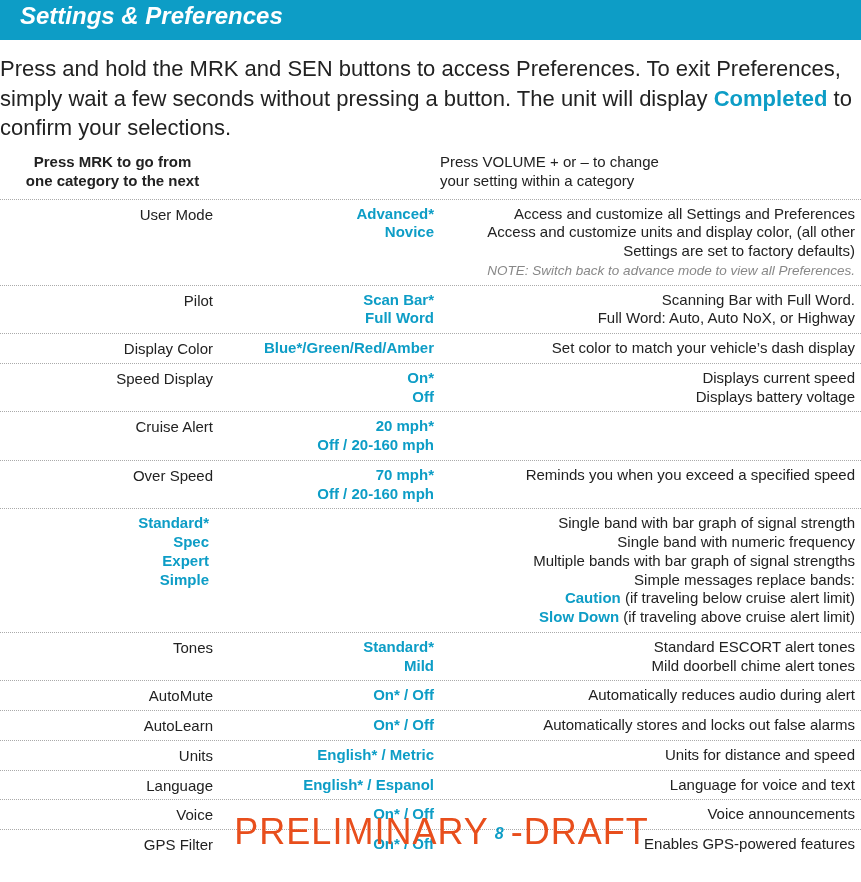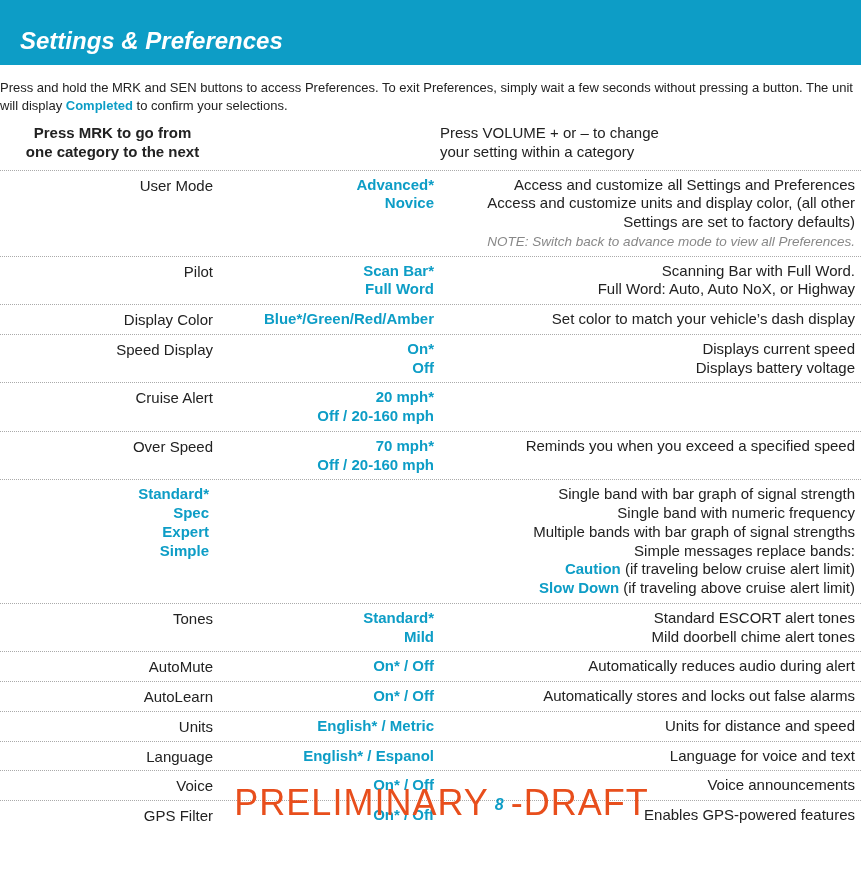--- a/index.html
+++ b/index.html
@@ -7,28 +7,28 @@
     font-family: "Myriad Pro", "Segoe UI", Arial, sans-serif;
     font-size: 15px;
     color: #222;
     width: 861px;
     background: #fff;
     position: relative;
   }
   .header-bar {
     background: #0d9dc6;
     color: #fff;
-    padding: 27px 20px 10px 20px;
+    padding: 2px 20px 10px 20px;
     font-size: 24px;
     font-weight: 700;
     font-style: italic;
   }
   .intro {
     padding: 14px 8px 6px 0;
-    font-size: 13px;
+    font-size: 22px;
     line-height: 1.35;
   }
   .intro .completed { color: #0d9dc6; font-weight: 700; }
   .col-heads {
     display: flex;
     padding: 4px 0 8px 0;
     border-bottom: 1px dotted #aaa;
   }
   .col-heads .left {
     width: 225px;

